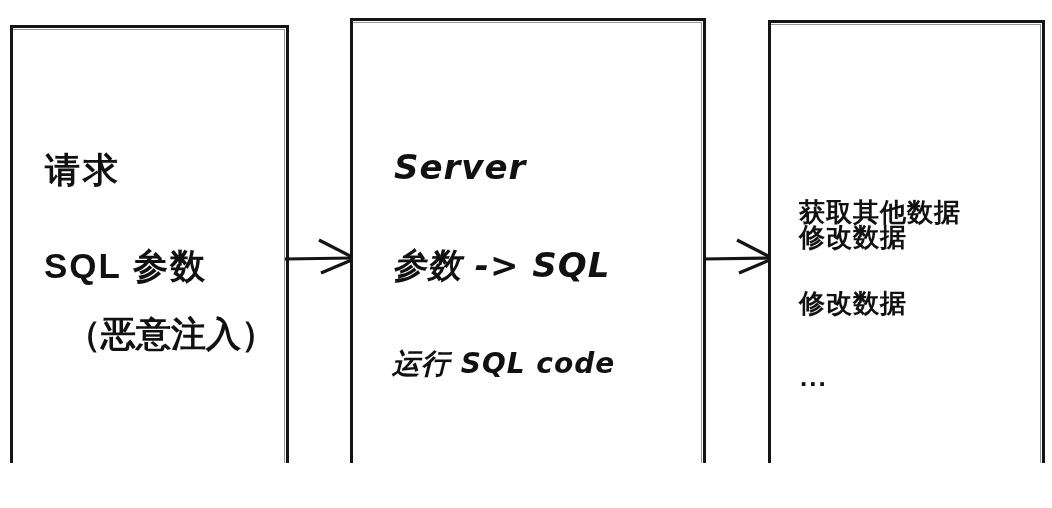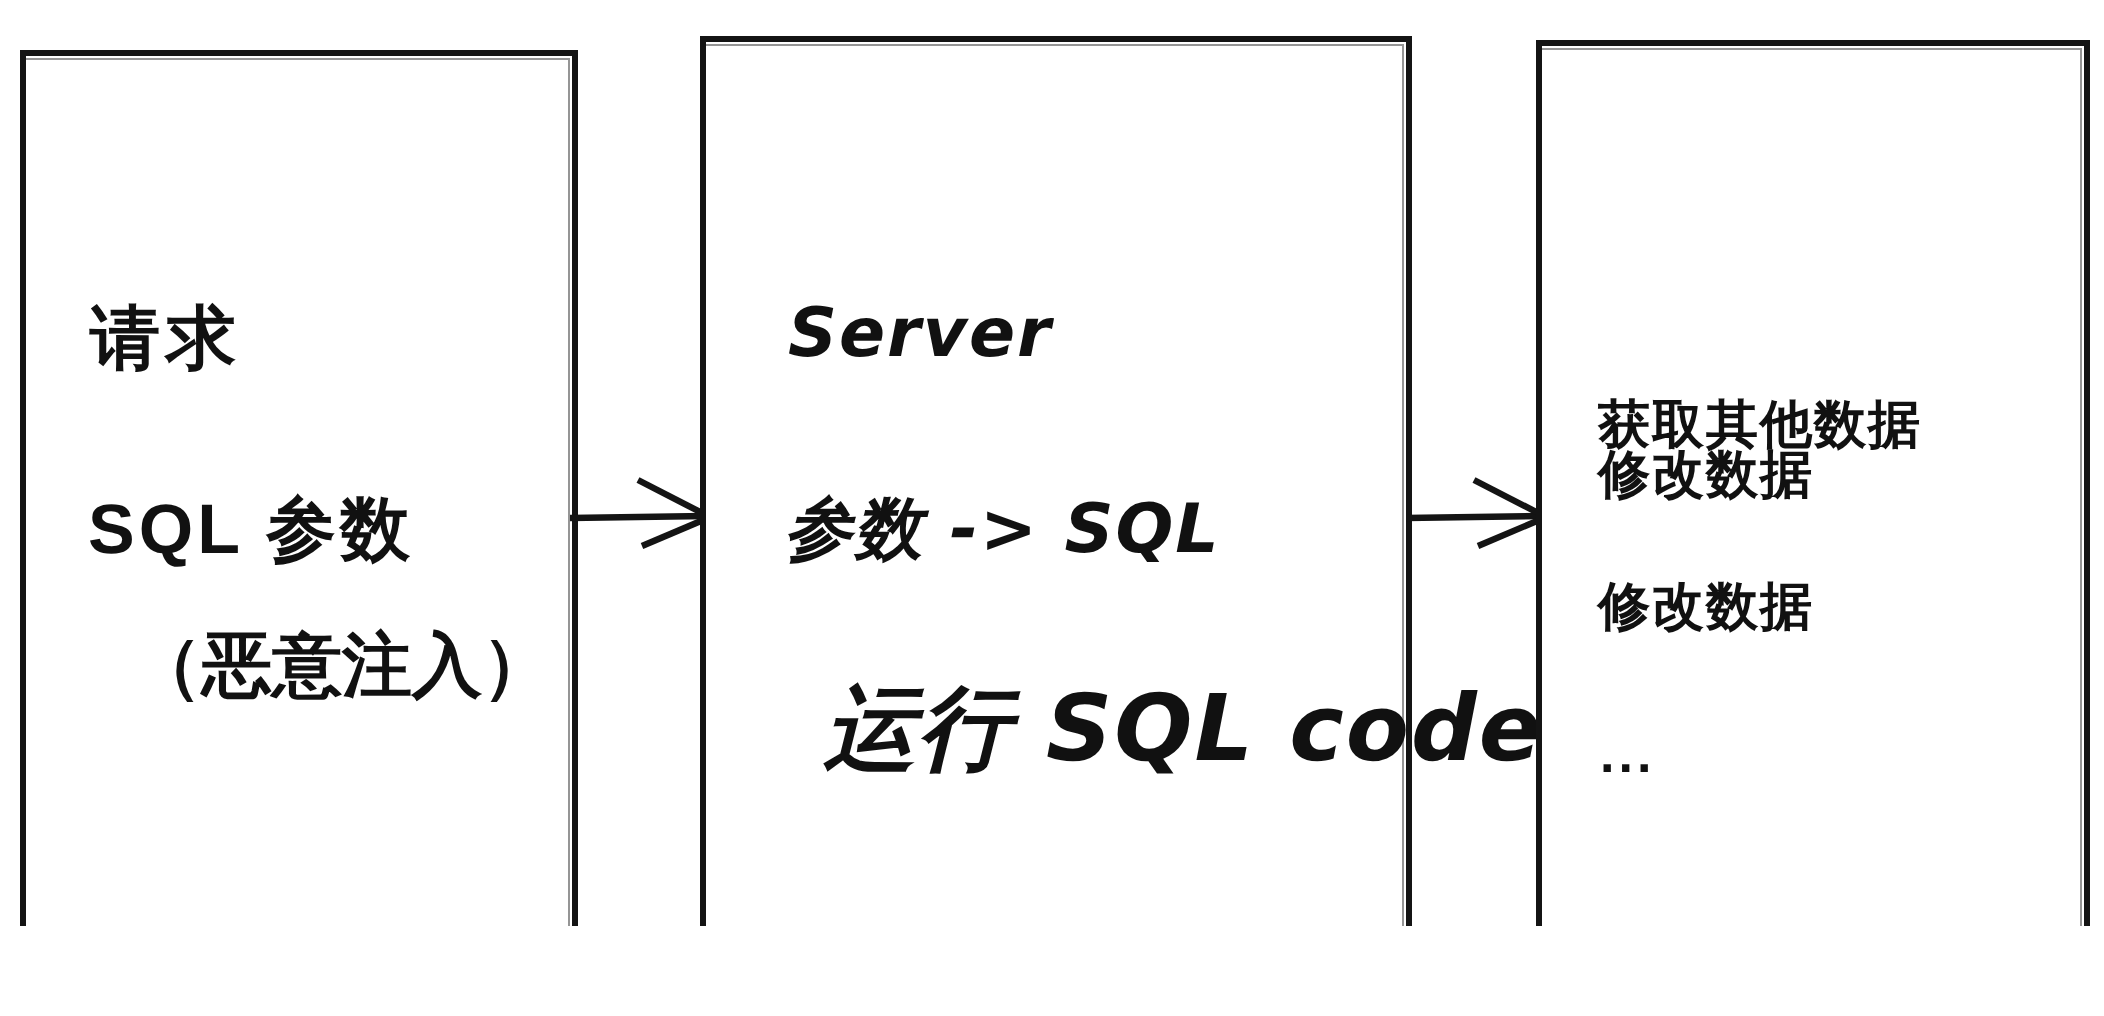--- a/index.html
+++ b/index.html
@@ -61,21 +61,21 @@
   #t-sql-param     { left: 44px;  top: 265px; font-size: 35px; letter-spacing: 2px;
                      transform: translateY(-50%); }
   #t-malicious     { left: 66px;  top: 333px; font-size: 35px; letter-spacing: 0px;
                      transform: translateY(-50%); }
 
   
   #t-server        { left: 394px; top: 167px; font-size: 34px;
                      transform: translateY(-50%); text-align: center; }
   #t-param-to-sql  { left: 392px; top: 265px; font-size: 34px;
                      transform: translateY(-50%); text-align: center; }
-  #t-run-sql-code  { left: 412px; top: 364px; font-size: 46px;
+  #t-run-sql-code  { left: 392px; top: 364px; font-size: 28px;
                      transform: translateY(-50%); }
 
   
   #t-fetch-other   { left: 799px; top: 165px; font-size: 26px; letter-spacing: 1px;
                      transform: translateY(-50%); margin-top: 47px; }
   #t-modify        { left: 799px; top: 237px; font-size: 26px; letter-spacing: 1px;
                      transform: translateY(-50%); }
   #t-delete        { left: 799px; top: 303px; font-size: 26px; letter-spacing: 1px;
                      transform: translateY(-50%); }
   #t-ellipsis      { left: 800px; top: 377px; font-size: 26px; letter-spacing: 2px;

